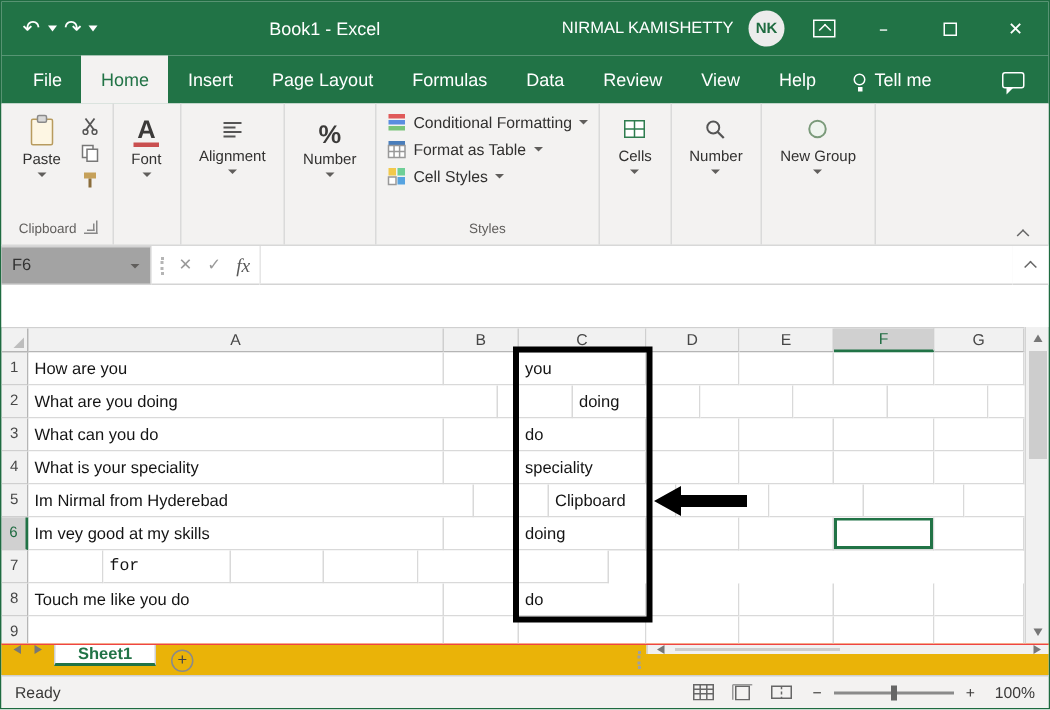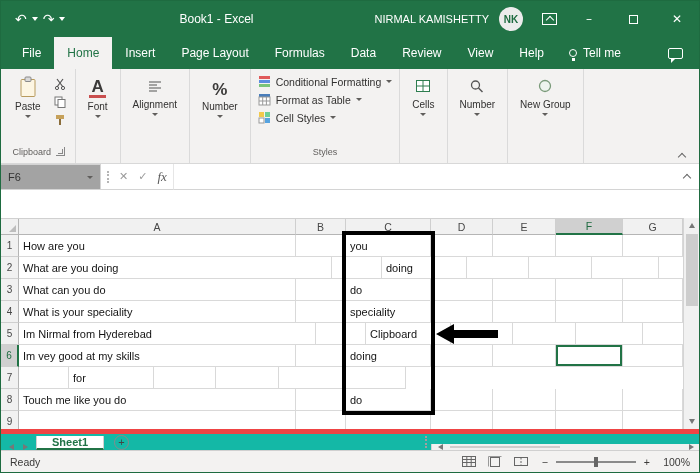--- a/index.html
+++ b/index.html
@@ -81,21 +81,21 @@
   .vscroll{width:16px;background:#f1f1f1;border-left:1px solid #d4d4d4;display:flex;flex-direction:column;align-items:center;flex-shrink:0}
   .vs-btn{height:15px;width:100%;display:flex;align-items:center;justify-content:center}
   .vs-thumb{width:12px;height:72px;background:#cdcdcd;margin-top:1px}
   .vs-sp{flex:1}
   .tri-up{width:0;height:0;border-left:3.5px solid transparent;border-right:3.5px solid transparent;border-bottom:5px solid #777}
   .tri-down{width:0;height:0;border-left:3.5px solid transparent;border-right:3.5px solid transparent;border-top:5px solid #777}
   .tri-left{width:0;height:0;border-top:3.5px solid transparent;border-bottom:3.5px solid transparent;border-right:5px solid #777}
   .tri-right{width:0;height:0;border-top:3.5px solid transparent;border-bottom:3.5px solid transparent;border-left:5px solid #777}
 
   
-  .sheet-bar{height:21px;background:#14b8a6;border-top:5px solid #ef4444;display:flex;align-items:flex-end;flex-shrink:0}
+  .sheet-bar{height:21px;background:#eab308;border-top:1px solid #ef4444;display:flex;align-items:flex-start;flex-shrink:0}
   .sheet-nav{display:flex;align-items:center;gap:9px;padding:0 8px}
   .sheet-tab{background:#fff;display:flex;align-items:center;padding:0 15px;font-size:11px;font-weight:bold;color:#217346;border-right:1px solid #d0d0d0;border-left:1px solid #d0d0d0;border-bottom:2px solid #217346}
   .add-sheet{width:15px;height:15px;border:1px solid #8a8a8a;border-radius:50%;display:flex;align-items:center;justify-content:center;font-size:11px;color:#444;margin:0 10px;align-self:center;line-height:1}
   .sheet-sp{flex:1}
   .splitter-dots{border-left:2px dotted #a0a0a0;height:12px;align-self:center;margin-right:4px}
   .hscroll{display:flex;align-items:stretch;width:268px;background:#f1f1f1;border-left:1px solid #d4d4d4}
   .hs-btn{width:16px;display:flex;align-items:center;justify-content:center}
   .hs-track{flex:1;position:relative}
   .hs-thumb{position:absolute;left:2px;top:2px;bottom:2px;width:110px;background:#cdcdcd}
 
@@ -401,21 +401,21 @@
           <div class="cell" style="width: 50px;"></div>
           <div class="cell" style="width: 85px;">doing</div>
           <div class="cell" style="width: 62px;"></div>
           <div class="cell" style="width: 63px;"></div>
           <div class="cell active" style="width: 67px;"></div>
           <div class="cell" style="width: 60px;"></div>
         </div>
         <div class="grid-row">
           <div class="row-hdr">7</div>
           <div class="cell" style="width: 50px;"></div>
-          <div class="cell" style="width: 85px;">for</div>
+          <div class="cell" style="width: 85px; font-family: Liberation Mono, monospace;">for</div>
           <div class="cell" style="width: 62px;"></div>
           <div class="cell" style="width: 63px;"></div>
           <div class="cell" style="width: 67px;"></div>
           <div class="cell" style="width: 60px;"></div>
         </div>
         <div class="grid-row">
           <div class="row-hdr">8</div>
           <div class="cell" style="width: 277px;">Touch me like you do</div>
           <div class="cell" style="width: 50px;"></div>
           <div class="cell" style="width: 85px;">do</div>

